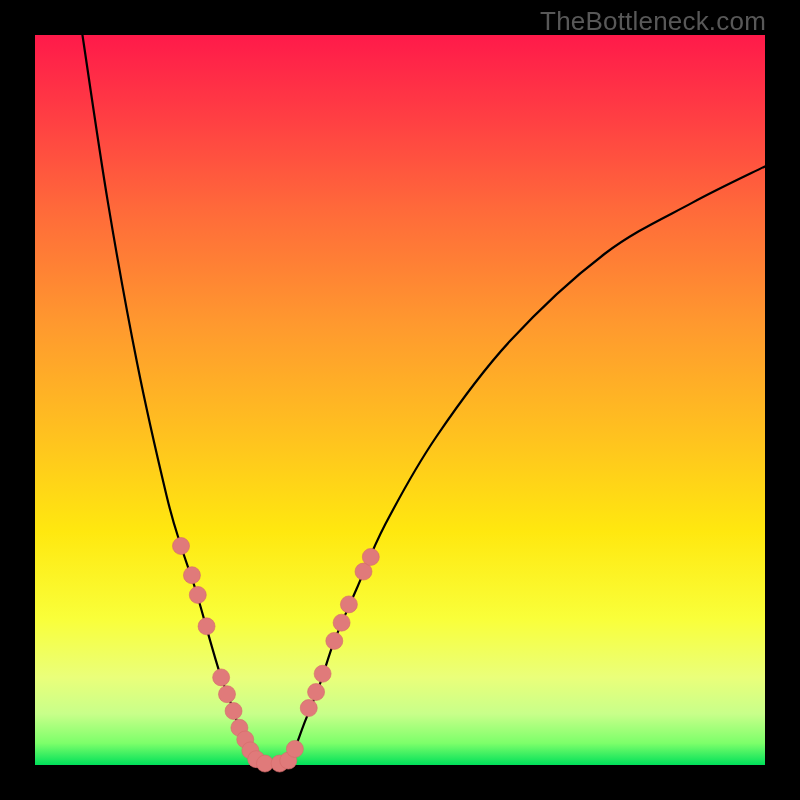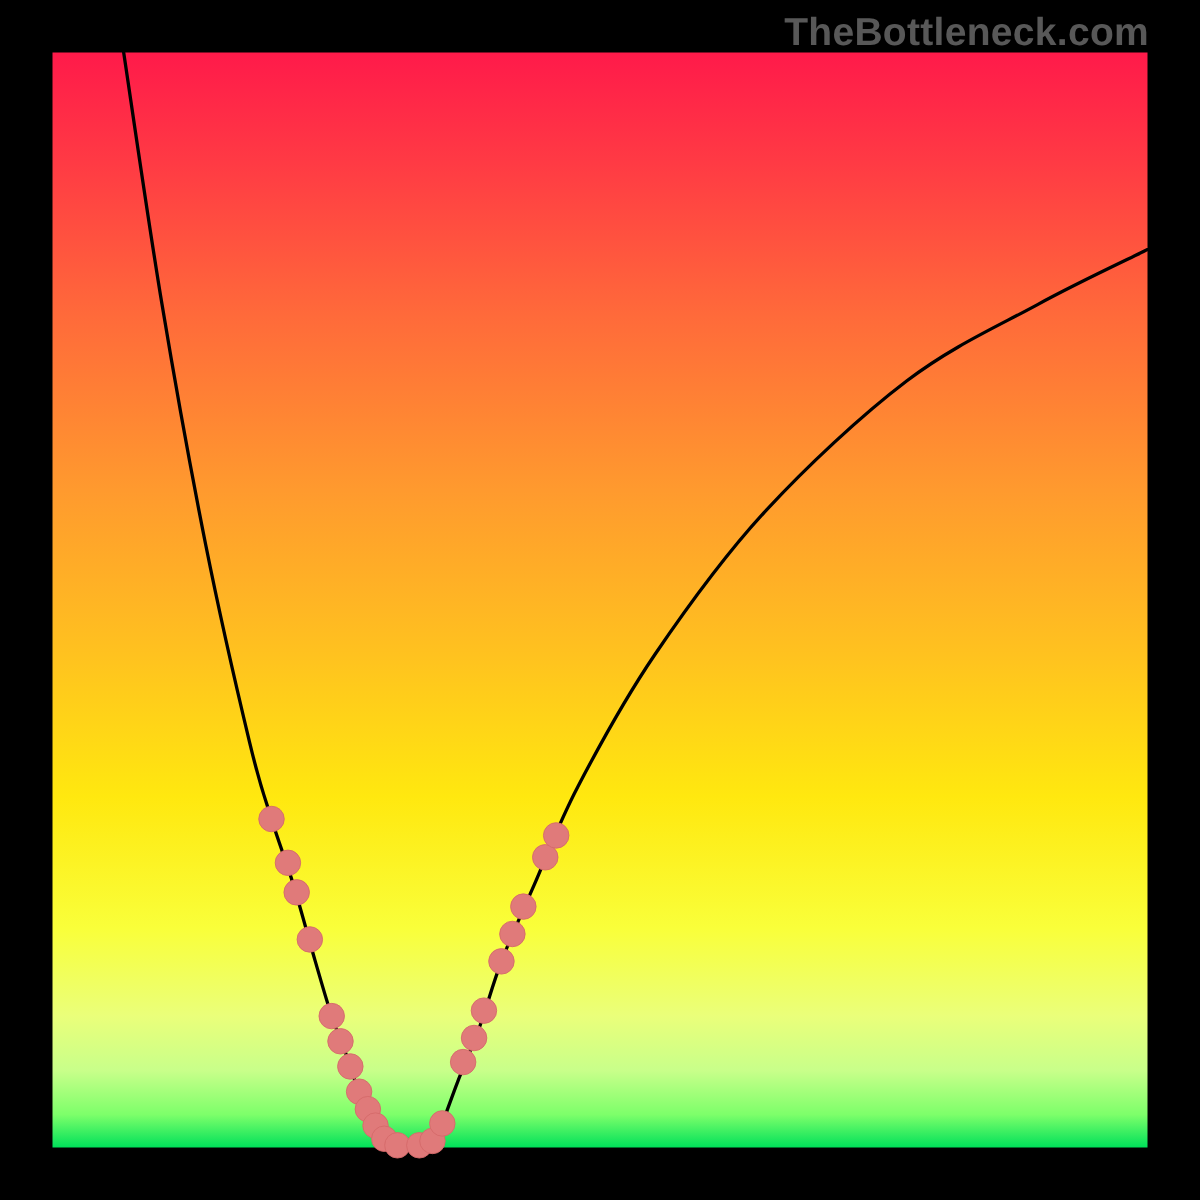--- a/index.html
+++ b/index.html
@@ -38,21 +38,21 @@
       #7dff6a 97%,
       #00e05a 100%);
   }
   .attribution {
     position: absolute;
     top: 6px;
     right: 34px;
     color: #585858;
     font-size: 26px;
     letter-spacing: 0.2px;
-    font-weight: 700;
+    font-weight: 400;
   }
   svg.curve-layer {
     position: absolute;
     top: 0;
     left: 0;
     width: 730px;
     height: 730px;
     overflow: visible;
   }
   .curve {

